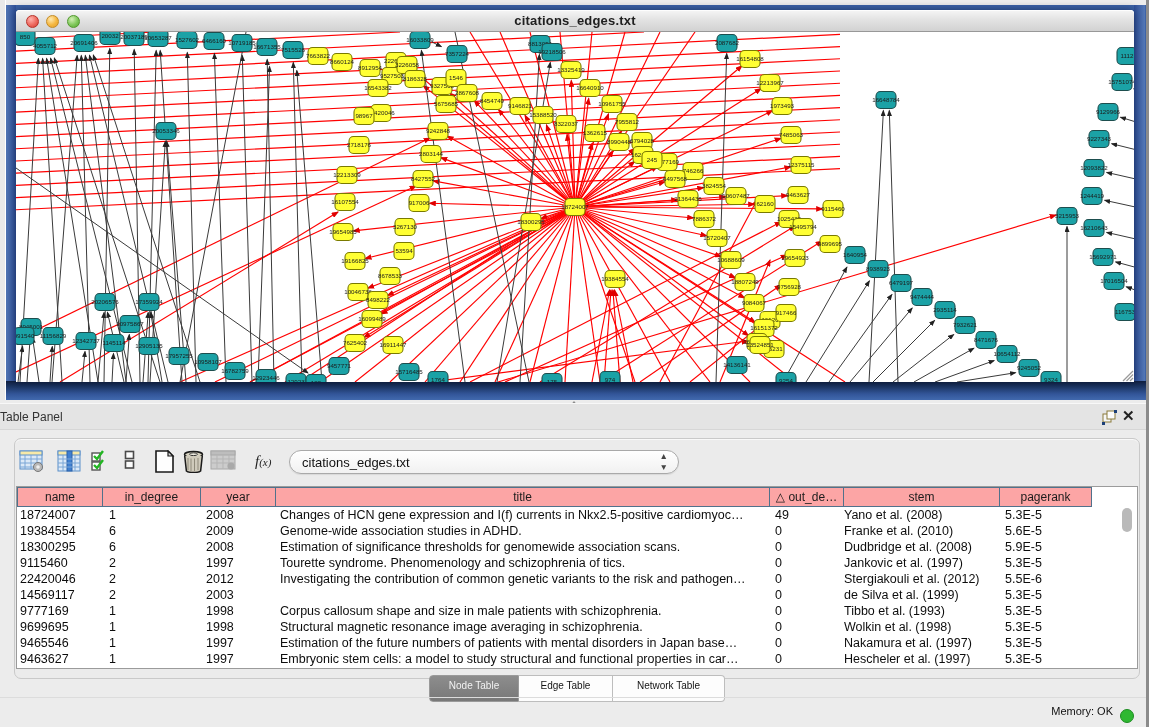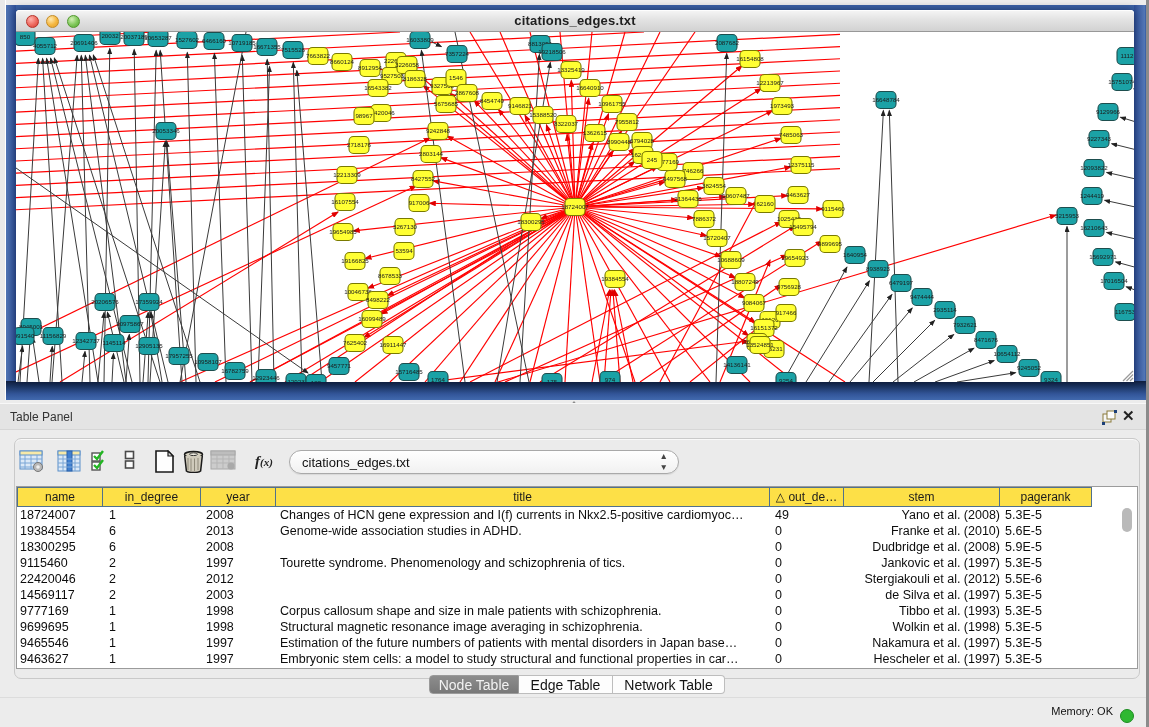--- a/index.html
+++ b/index.html
@@ -21,44 +21,44 @@
 .tl{top:5px;width:11px;height:11px;border-radius:50%}
 #tl1{left:9.5px;background:radial-gradient(circle at 35% 30%,#ffb3ad,#ee6a5f 55%,#d33b2f);border:1px solid #b73229}
 #tl2{left:30px;background:radial-gradient(circle at 35% 30%,#ffe9b0,#f5b63e 55%,#e09e2f);border:1px solid #c38b26}
 #tl3{left:50.5px;background:radial-gradient(circle at 35% 30%,#d2f0b5,#7fc75a 55%,#57a52e);border:1px solid #51982d}
 #canvas{left:0;top:22px;width:1118px;height:350px;background:#fff;overflow:hidden;position:absolute}
 #rstrip{left:1146px;top:0;width:3px;height:727px;background:#8b8b8b;z-index:60}
 
 #panelarea{left:0;top:400px;width:1149px;height:327px;background:#ececec}
 #ptitle{left:0;top:403px;width:1149px;height:27px;background:#e4e4e4;
  border-top:1px solid #f8f8f8;border-bottom:1px solid #d6d6d6;line-height:27px;
- font-size:12px;color:#333;padding-left:10px;box-sizing:border-box}
+ font-size:12px;color:#333;box-sizing:border-box}
 #pfloat{left:1102px;top:410px;width:15px;height:15px}
 #pclose{left:1122px;top:407px;width:16px;height:18px;font-size:15px;font-weight:bold;color:#222;line-height:18px}
 #bigpanel{left:14px;top:438px;width:1124px;height:239px;background:#ebebeb;
  border:1px solid #c9c9c9;border-radius:7px;box-shadow:inset 0 1px 0 #f9f9f9}
 
 .ticon{top:450px;width:24px;height:23px}
 #combo{left:289px;top:450px;width:390px;height:24px;border:1px solid #a9a9a9;border-radius:12px;
  background:linear-gradient(#ffffff,#f1f1f1);box-shadow:0 1px 1px rgba(0,0,0,.08);
  font-size:13px;color:#111;line-height:23px;padding-left:12px;box-sizing:border-box}
 #combo .updn{position:absolute;right:10px;top:0;font-size:8.5px;line-height:11px;color:#444;text-align:center}
 
 #tablewrap{left:16px;top:486px;width:1120px;height:181px;background:#fff;border:1px solid #9b9b9b}
-.th{position:absolute;top:487px;height:20px;background:#fde047;border-right:1px solid #51718b;
+.th{position:absolute;top:487px;height:20px;background:#fca5a5;border-right:1px solid #51718b;
  border-top:1px solid #51718b;border-bottom:1px solid #51718b;box-sizing:border-box;
  font-size:12px;color:#1c1c1c;text-align:center;line-height:19px}
 .tr{position:absolute;left:17px;width:1105px;height:16px;font-size:12.5px;color:#0d0d0d;white-space:nowrap}
 .tr span{position:absolute;top:0;line-height:16px}
 .c-name{left:3px}.c-deg{left:92px}.c-year{left:189px}.c-title{left:263px;width:492px;overflow:hidden}
-.c-out{left:758px}.c-short{left:827px;width:156px;text-align:right}.c-pr{left:988px}
+.c-out{left:758px}.c-short{left:827px;width:156px;text-align:left}.c-pr{left:988px}
 #vsb{left:1122px;top:508px;width:10px;height:24px;background:#b9b9b9;border-radius:5px}
 
 #tabs{left:429px;top:675px;height:19px}
-.tab{position:absolute;top:0;height:19px;line-height:19px;font-size:14px;text-align:center;box-sizing:border-box}
+.tab{position:absolute;top:0;height:27px;line-height:19px;font-size:10px;text-align:center;box-sizing:border-box}
 #tab1{left:0;width:90px;background:linear-gradient(#8d8d8d,#787878);color:#f2f2f2;
  border:1px solid #9a9a9a;border-radius:4px 0 0 4px}
 #tab2{left:90px;width:94px;background:#fdfdfd;color:#141414;border:1px solid #bdbdbd;border-left:none}
 #tab3{left:184px;width:112px;background:#fdfdfd;color:#141414;border:1px solid #bdbdbd;border-left:none;border-radius:0 4px 4px 0}
 #statline{left:0;top:697px;width:1149px;height:1px;background:#dcdcdc}
 #mem{right:36px;top:705px;font-size:11px;color:#111}
 #memdot{left:1120px;top:709px;width:12px;height:12px;border-radius:50%;background:#2fb832;border:1px solid #1d8c22}
 </style></head>
 <body>
 <div class="abs" id="top"></div>
@@ -583,21 +583,21 @@
 <path d="M2.7 6 L4.4 21 a7.5 2.2 0 0 0 14.2 0 L20.3 6" fill="#cfcabb" stroke="#1a1a1a" stroke-width="1.5"></path>
 <path d="M6 8v12M9 8.5v12.5M12.5 8.5v12.5M16 8v12" stroke="#8f8a7a"></path>
 </svg></div>
 <div class="abs ticon" style="left:210px"><svg width="27" height="21" viewBox="0 0 27 21">
 <rect x="1" y="1" width="24" height="18" fill="#cccccc" stroke="#a8a8a8"></rect>
 <rect x="1" y="1" width="24" height="4" fill="#bdbdbd" stroke="#a8a8a8"></rect>
 <path d="M1 9h24M1 13h24M7 5v14M13 5v14M19 5v14" stroke="#b5b5b5"></path>
 <circle cx="21" cy="16" r="3.6" fill="#a9a9a9"></circle>
 </svg></div>
 <div class="abs" style="left:255px;top:453px;width:22px;height:17px;
- font-family:'Liberation Serif',serif;font-style:italic;font-weight:bold;font-size:15px;color:#222">f<span style="font-size:11px">(x)</span></div>
+ font-family:'Liberation Serif',serif;font-style:italic;font-weight:normal;font-size:15px;color:#222">f<span style="font-size:11px">(x)</span></div>
 <div class="abs" id="combo">citations_edges.txt<span class="updn">▲<br>▼</span></div>
 <div class="abs" id="tablewrap"></div>
 <div class="abs th" style="left:17px;width:86px;border-left:1px solid #51718b">name</div>
 <div class="abs th" style="left:103px;width:98px">in_degree</div>
 <div class="abs th" style="left:201px;width:75px">year</div>
 <div class="abs th" style="left:276px;width:494px">title</div>
 <div class="abs th" style="left:770px;width:74px">△ out_de…</div>
 <div class="abs th" style="left:844px;width:156px">stem</div>
 <div class="abs th" style="left:1000px;width:92px">pagerank</div>
 <div class="tr" style="top:507px">
@@ -605,57 +605,59 @@
     <span class="c-deg">1</span>
     <span class="c-year">2008</span>
     <span class="c-title">Changes of HCN gene expression and I(f) currents in Nkx2.5-positive cardiomyoc…</span>
     <span class="c-out">49</span>
     <span class="c-short">Yano et al. (2008)</span>
     <span class="c-pr">5.3E-5</span>
   </div>
 <div class="tr" style="top:523px">
     <span class="c-name">19384554</span>
     <span class="c-deg">6</span>
-    <span class="c-year">2013</span>
+    <span class="c-year">2009</span>
     <span class="c-title">Genome-wide association studies in ADHD.</span>
     <span class="c-out">0</span>
     <span class="c-short">Franke et al. (2010)</span>
     <span class="c-pr">5.6E-5</span>
   </div>
 <div class="tr" style="top:539px">
     <span class="c-name">18300295</span>
     <span class="c-deg">6</span>
     <span class="c-year">2008</span>
+    <span class="c-title">Estimation of significance thresholds for genomewide association scans.</span>
     <span class="c-out">0</span>
     <span class="c-short">Dudbridge et al. (2008)</span>
     <span class="c-pr">5.9E-5</span>
   </div>
 <div class="tr" style="top:555px">
     <span class="c-name">9115460</span>
     <span class="c-deg">2</span>
     <span class="c-year">1997</span>
     <span class="c-title">Tourette syndrome. Phenomenology and schizophrenia of tics.</span>
     <span class="c-out">0</span>
     <span class="c-short">Jankovic et al. (1997)</span>
     <span class="c-pr">5.3E-5</span>
   </div>
 <div class="tr" style="top:571px">
     <span class="c-name">22420046</span>
     <span class="c-deg">2</span>
     <span class="c-year">2012</span>
+    <span class="c-title">Investigating the contribution of common genetic variants to the risk and pathogen…</span>
     <span class="c-out">0</span>
     <span class="c-short">Stergiakouli et al. (2012)</span>
     <span class="c-pr">5.5E-6</span>
   </div>
 <div class="tr" style="top:587px">
     <span class="c-name">14569117</span>
     <span class="c-deg">2</span>
     <span class="c-year">2003</span>
     <span class="c-out">0</span>
-    <span class="c-short">de Silva et al. (1997)</span>
+    <span class="c-short">de Silva et al. (1999)</span>
     <span class="c-pr">5.3E-5</span>
   </div>
 <div class="tr" style="top:603px">
     <span class="c-name">9777169</span>
     <span class="c-deg">1</span>
     <span class="c-year">1998</span>
     <span class="c-title">Corpus callosum shape and size in male patients with schizophrenia.</span>
     <span class="c-out">0</span>
     <span class="c-short">Tibbo et al. (1993)</span>
     <span class="c-pr">5.3E-5</span>

